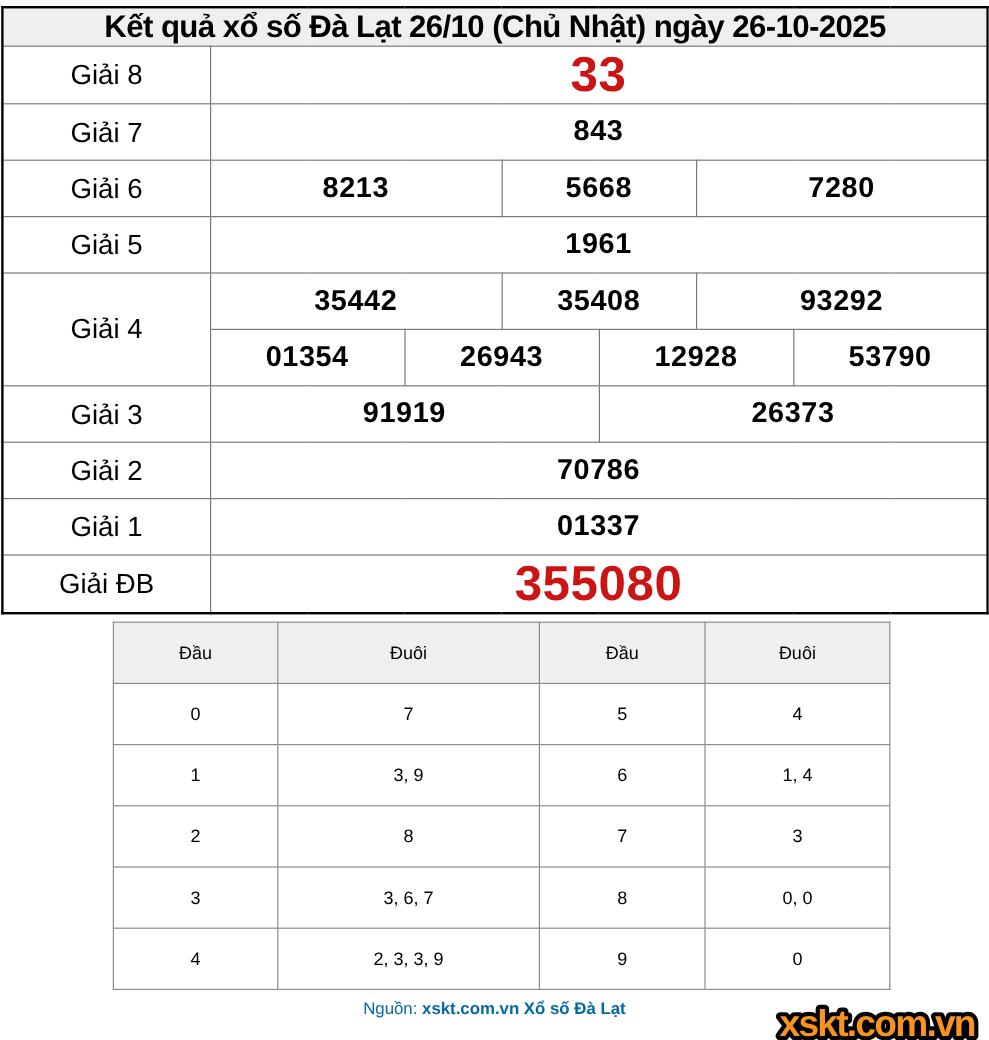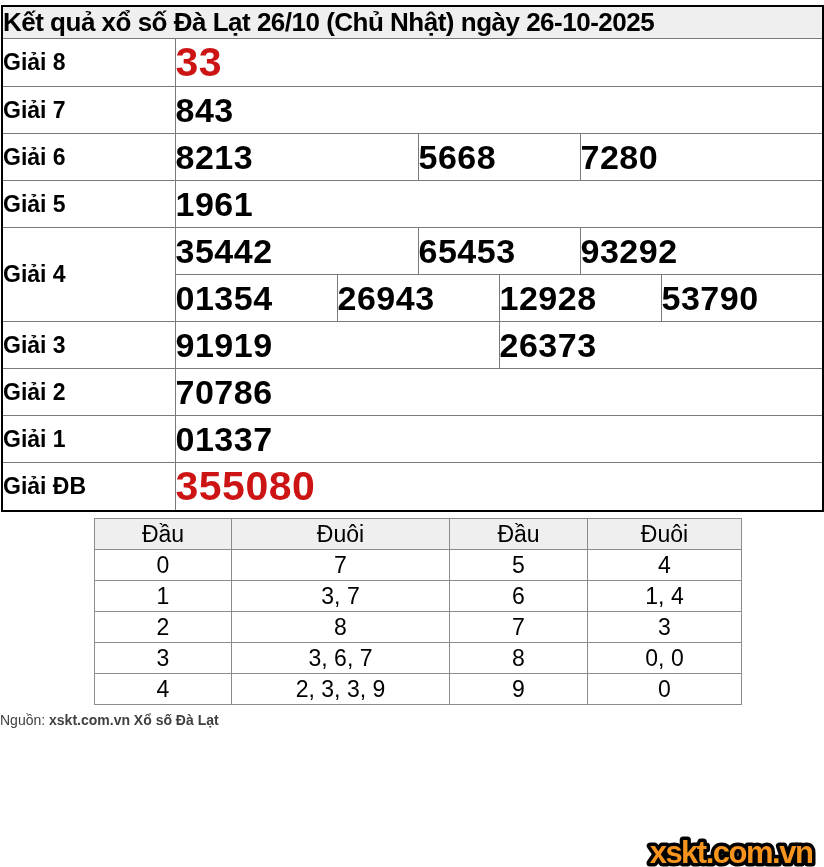--- a/index.html
+++ b/index.html
@@ -23,75 +23,77 @@
   
   table.main-table{
     border-collapse:collapse;
     table-layout:fixed;
     width:822px;
     margin:5px 1px 0 1px;
     border:2px solid var(--outer-border);
   }
   table.main-table td{
     border:1px solid var(--inner-border);
+    text-align:center;
     vertical-align:middle;
     padding:0;
     overflow:hidden;
   }
   td.title-cell{
     background:var(--header-bg);
     font-weight:bold;
     font-size:26px;
     text-align:left;
     padding:9px 6px 9px 9px;
     letter-spacing:-0.5px;
   }
   td.label-cell{
     font-size:23px;
-    font-weight:bold;
+    font-weight:normal;
     height:47px;
   }
   td.num-cell{
     font-weight:bold;
-    font-size:34px;
+    font-size:24px;
     height:47px;
     letter-spacing:0.5px;
   }
   td.num-cell.highlight{
     color:var(--highlight);
     font-size:41px;
   }
 
   
   table.ht-table{
     border-collapse:collapse;
     table-layout:fixed;
     width:647px;
     margin:6px 0 0 94px;
     border:1px solid #4a4a4a;
   }
   table.ht-table th, table.ht-table td{
     border:1px solid #8c8c8c;
     text-align:center;
     vertical-align:middle;
-    font-size:23px;
+    font-size:15px;
     font-weight:normal;
-    height:31px;
+    height:51px;
     padding:0;
   }
   table.ht-table th{
     background:var(--header-bg);
   }
 
   
   .source-line{
     width:824px;
+    text-align:center;
     font-size:14px;
     margin-top:7px;
-    color:#404040;
+    color:#0369a1;
     white-space:nowrap;
   }
   .source-line .src-bold{ font-weight:bold; }
 
   
   .logo-wrap{
     position:absolute;
     top:834px;
     left:638px;
     width:186px;
@@ -133,21 +135,21 @@
         <td colspan="2" class="num-cell">5668</td>
         <td colspan="3" class="num-cell">7280</td>
       </tr>
       <tr>
         <td class="label-cell" rowspan="1">Giải 5</td>
         <td colspan="8" class="num-cell">1961</td>
       </tr>
       <tr>
         <td class="label-cell" rowspan="2">Giải 4</td>
         <td colspan="3" class="num-cell">35442</td>
-        <td colspan="2" class="num-cell">65453</td>
+        <td colspan="2" class="num-cell">35408</td>
         <td colspan="3" class="num-cell">93292</td>
       </tr>
       <tr>
         <td colspan="2" class="num-cell">01354</td>
         <td colspan="2" class="num-cell">26943</td>
         <td colspan="2" class="num-cell">12928</td>
         <td colspan="2" class="num-cell">53790</td>
       </tr>
       <tr>
         <td class="label-cell" rowspan="1">Giải 3</td>
@@ -186,21 +188,21 @@
   </thead>
   <tbody>
       <tr>
         <td>0</td>
         <td>7</td>
         <td>5</td>
         <td>4</td>
       </tr>
       <tr>
         <td>1</td>
-        <td>3, 7</td>
+        <td>3, 9</td>
         <td>6</td>
         <td>1, 4</td>
       </tr>
       <tr>
         <td>2</td>
         <td>8</td>
         <td>7</td>
         <td>3</td>
       </tr>
       <tr>

